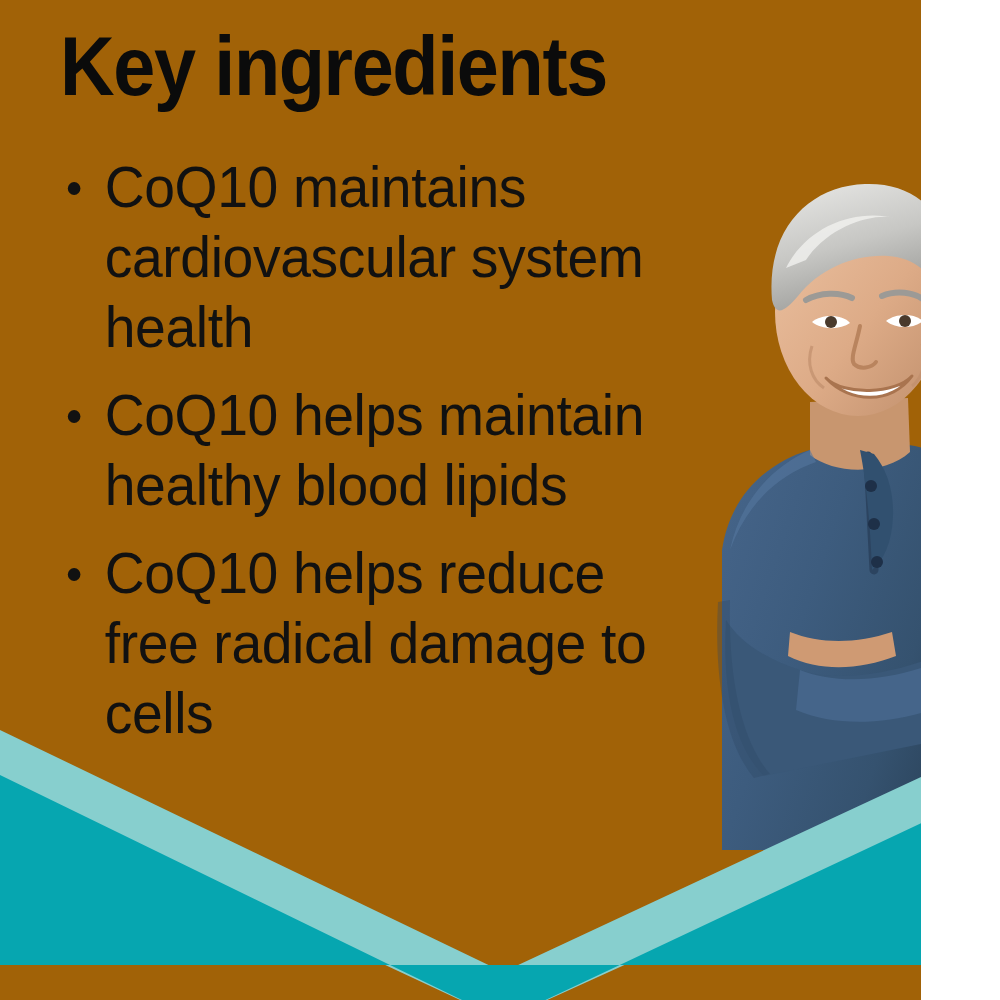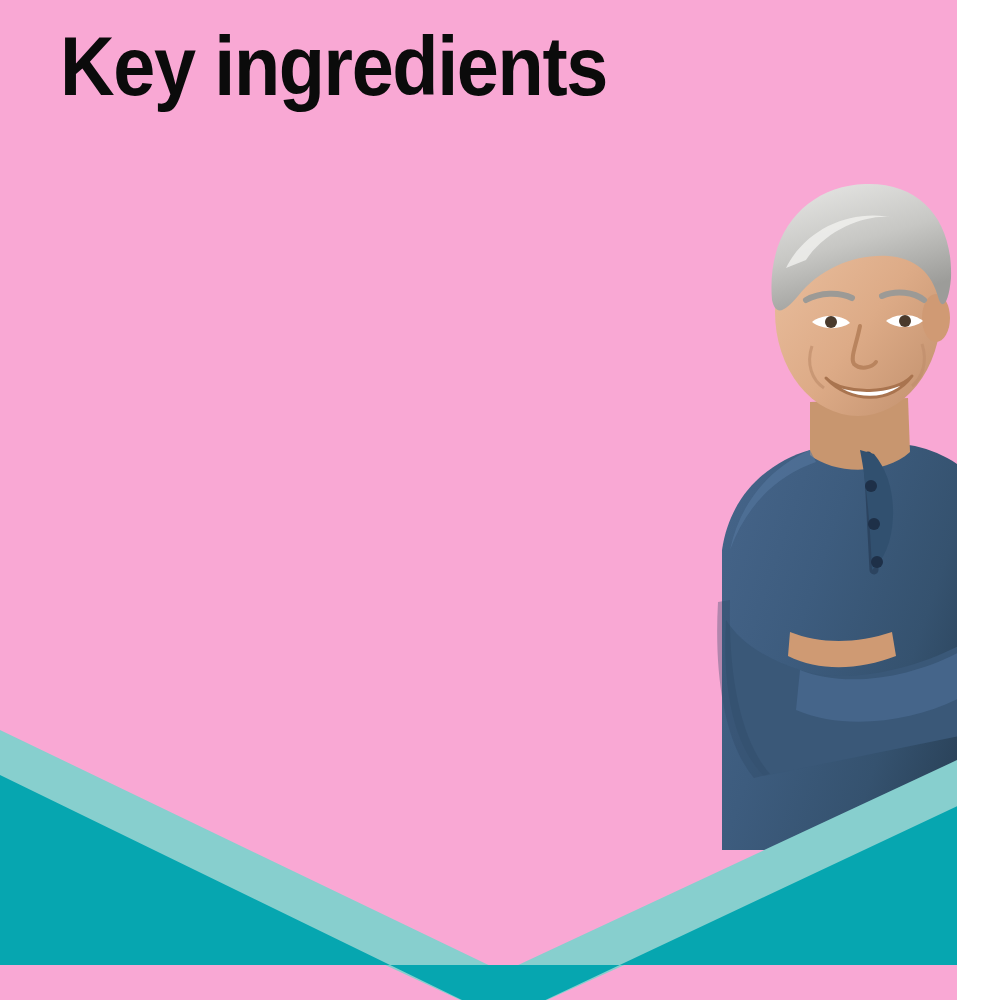--- a/index.html
+++ b/index.html
@@ -6,23 +6,22 @@
   html,body{margin:0;padding:0;}
   body{
     width:1000px;height:1000px;
     background:#ffffff;
     font-family:"Liberation Sans","DejaVu Sans",sans-serif;
     overflow:hidden;
   }
   .canvas{
     position:relative;
     width:921px;height:1000px;
-    background:#f9a8d4;
+    background:#a16207;
     overflow:hidden;
-    padding-left:36px;
   }
 
   
   .heading{
     position:absolute;
     left:60px; top:22px;
     font-size:84px;
     font-weight:700;
     letter-spacing:-1.5px;
     color:#0b0b0b;
@@ -79,20 +78,34 @@
   }
   .photo svg{display:block;width:345px;height:700px;}
 </style>
 </head>
 <body>
 
 <div class="canvas">
 
   <div class="heading">Key ingredients</div>
 
+  <ul class="bullets">
+    <li class="bullet">
+      <span class="bullet-dot"></span>
+      <span>CoQ10 maintains cardiovascular system health</span>
+    </li>
+    <li class="bullet">
+      <span class="bullet-dot"></span>
+      <span>CoQ10 helps maintain healthy blood lipids</span>
+    </li>
+    <li class="bullet">
+      <span class="bullet-dot"></span>
+      <span>CoQ10 helps reduce free radical damage to cells</span>
+    </li>
+  </ul>
 
   <div class="photo">
     <svg viewBox="0 0 345 700" xmlns="http://www.w3.org/2000/svg" aria-hidden="true">
       <defs>
         <linearGradient id="shirtGrad" x1="0" y1="0" x2="1" y2="0.5">
           <stop offset="0%" stop-color="#46658a"></stop>
           <stop offset="40%" stop-color="#3d5c7e"></stop>
           <stop offset="75%" stop-color="#35526f"></stop>
           <stop offset="100%" stop-color="#2a4259"></stop>
         </linearGradient>

